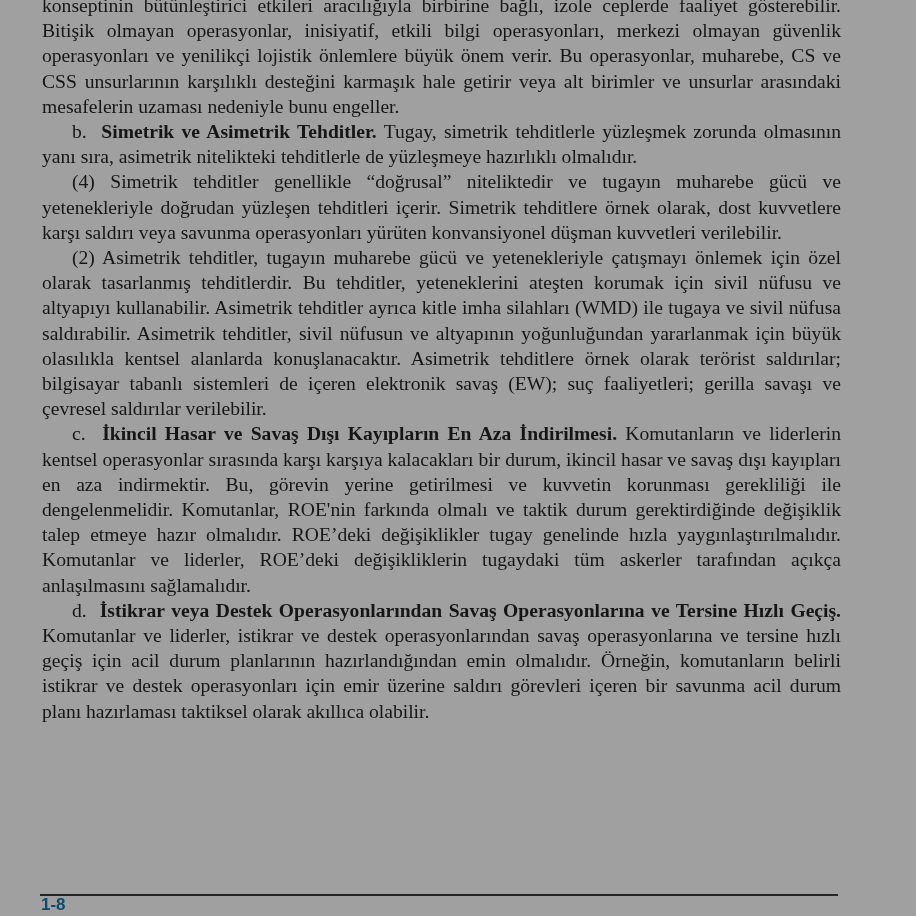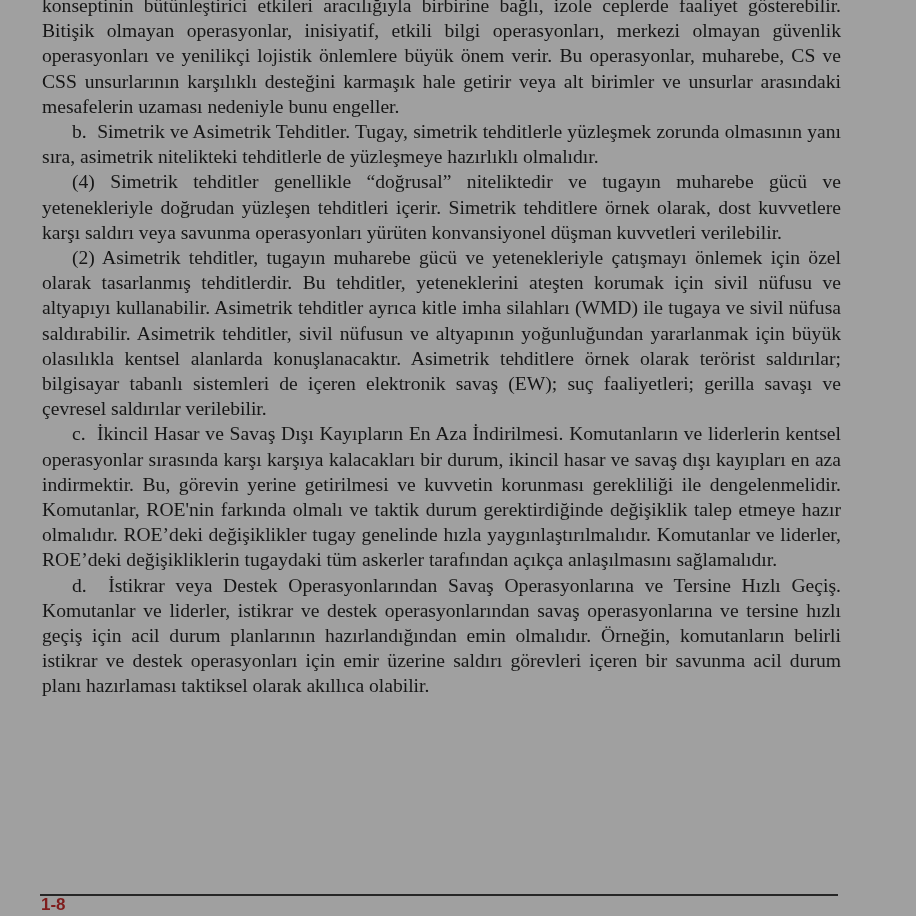--- a/index.html
+++ b/index.html
@@ -30,39 +30,39 @@
     text-justify: inter-word;
   }
   .para {
     margin: 0;
     padding: 0;
   }
   .para.indent {
     text-indent: 30px;
   }
   .bold {
-    font-weight: normal;
+    font-weight: bold;
   }
   .footer-rule {
     position: absolute;
     left: 40px;
     top: 894px;
     width: 798px;
     height: 2px;
     background: #262626;
   }
   .page-number {
     position: absolute;
     left: 41px;
     top: 895px;
     font-family: "Liberation Sans", "DejaVu Sans", sans-serif;
     font-weight: bold;
     font-size: 17px;
     line-height: 20px;
-    color: #7f1d1d;
+    color: #0c4a6e;
   }
 </style>
 </head>
 <body style="background: rgb(160, 160, 160);">
 
 <div class="page">
   <div class="doc-body" style="color: rgb(22, 22, 22);">
       <p class="para"><span>konseptinin bütünleştirici etkileri aracılığıyla birbirine bağlı, izole ceplerde faaliyet gösterebilir. Bitişik olmayan operasyonlar, inisiyatif, etkili bilgi operasyonları, merkezi olmayan güvenlik operasyonları ve yenilikçi lojistik önlemlere büyük önem verir. Bu operasyonlar, muharebe, CS ve CSS unsurlarının karşılıklı desteğini karmaşık hale getirir veya alt birimler ve unsurlar arasındaki mesafelerin uzaması nedeniyle bunu engeller.</span></p>
       <p class="para indent"><span>b.&nbsp;&nbsp;</span><span class="bold">Simetrik ve Asimetrik Tehditler.</span><span> Tugay, simetrik tehditlerle yüzleşmek zorunda olmasının yanı sıra, asimetrik nitelikteki tehditlerle de yüzleşmeye hazırlıklı olmalıdır.</span></p>
       <p class="para indent"><span>(4) Simetrik tehditler genellikle “doğrusal” niteliktedir ve tugayın muharebe gücü ve yetenekleriyle doğrudan yüzleşen tehditleri içerir. Simetrik tehditlere örnek olarak, dost kuvvetlere karşı saldırı veya savunma operasyonları yürüten konvansiyonel düşman kuvvetleri verilebilir.</span></p>

